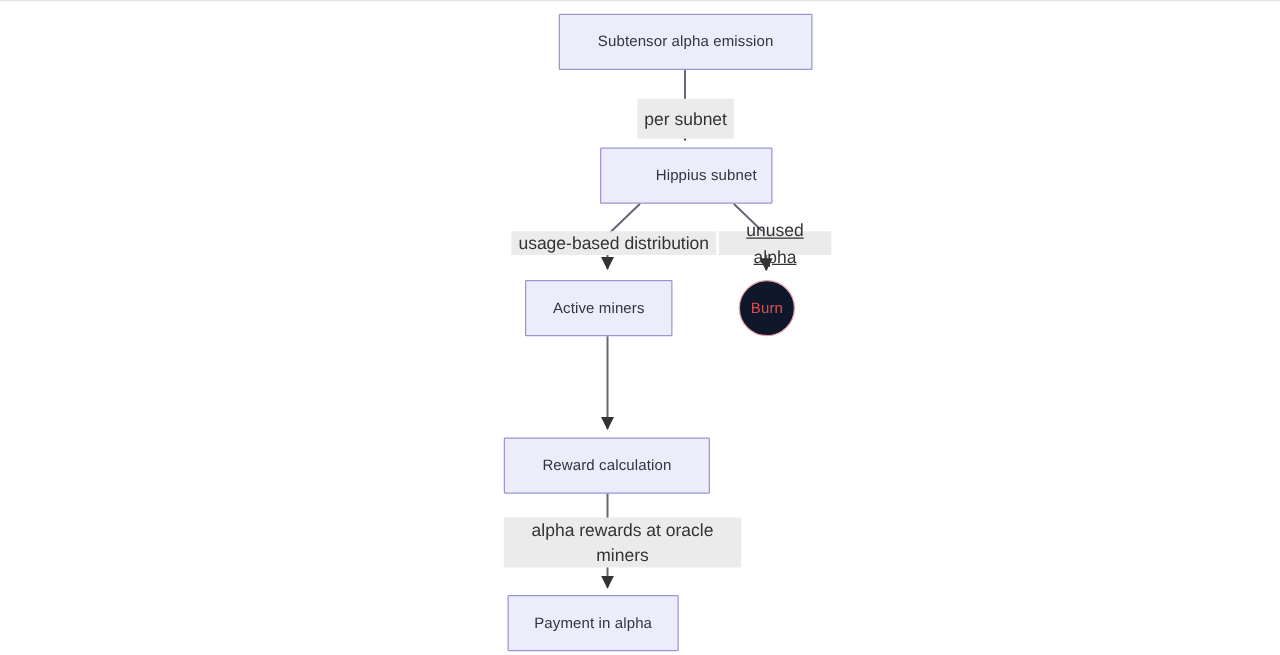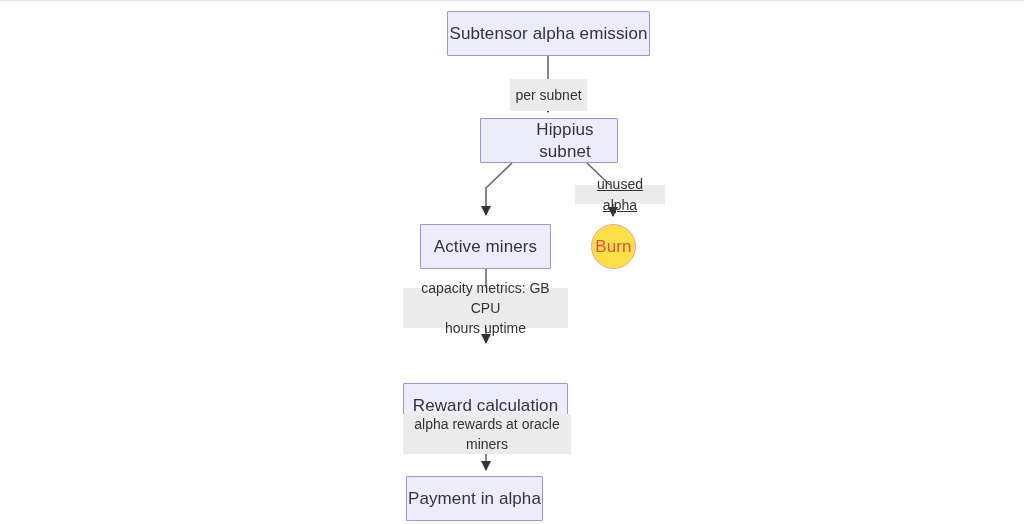--- a/index.html
+++ b/index.html
@@ -34,31 +34,31 @@
     pointer-events: none;
   }
   .node {
     position: absolute;
     box-sizing: border-box;
     display: flex;
     align-items: center;
     justify-content: center;
     text-align: center;
     color: #333344;
-    font-size: 17px;
+    font-size: 12px;
     line-height: 1.25;
     letter-spacing: 0.1px;
   }
   .node.rect {
     background: #ececfb;
     border: 1px solid #9a96d6;
     border-radius: 1px;
   }
   .node.circle {
-    background: #fde047;
+    background: #0f172a;
     border: 1px solid #e8a0a6;
     border-radius: 50%;
     color: #d94f52;
   }
   .edge-label {
     position: absolute;
     box-sizing: border-box;
     display: flex;
     align-items: center;
     justify-content: center;
@@ -96,48 +96,47 @@
   </svg>
 
   <div class="node rect" style="left:447px; top:11px; width:203px; height:45px;">
     <span>Subtensor alpha emission</span>
   </div>
 
   <div class="node rect" style="left:480px; top:118px; width:138px; height:45px;padding-left:32px;">
     <span>Hippius subnet</span>
   </div>
 
-  <div class="node rect" style="left:420px; top:224px; width:131px; height:45px;">
+  <div class="node rect" style="left:420px; top:224px; width:118px; height:45px;">
     <span>Active miners</span>
   </div>
 
   <div class="node circle" style="left:591px; top:224px; width:45px; height:45px;">
     <span>Burn</span>
   </div>
 
-  <div class="node rect" style="left:403px; top:350px; width:165px; height:45px;margin-top:33px;">
+  <div class="node rect" style="left:403px; top:350px; width:165px; height:45px;">
     <span>Reward calculation</span>
   </div>
 
   <div class="node rect" style="left:406px; top:476px; width:137px; height:45px;">
     <span>Payment in alpha</span>
   </div>
 
   <div class="edge-label" style="left:510px; top:79px; width:77px; height:32px;">
     <span>per subnet</span>
   </div>
 
+  <div class="edge-label" style="left:409px; top:185px; width:164px; height:19px;">
+    <span>usage-based distribution</span>
+  </div>
 
   <div class="edge-label" style="left:575px; top:185px; width:90px; height:19px;text-decoration:underline;">
     <span>unused alpha</span>
   </div>
 
-  <div class="edge-label" style="left:403px; top:288px; width:165px; height:40px; flex-direction:column;">
-    <span>capacity metrics: GB CPU</span>
-    <span>hours uptime</span>
-  </div>
 
-  <div class="edge-label" style="left:403px; top:414px; width:168px; height:40px; flex-direction:column;">
+  <div class="edge-label" style="left:403px; top:414px; width:190px; height:40px; flex-direction:column;">
     <span>alpha rewards at oracle</span>
     <span>miners</span>
   </div>
 
 </div>
 
 </body></html>

